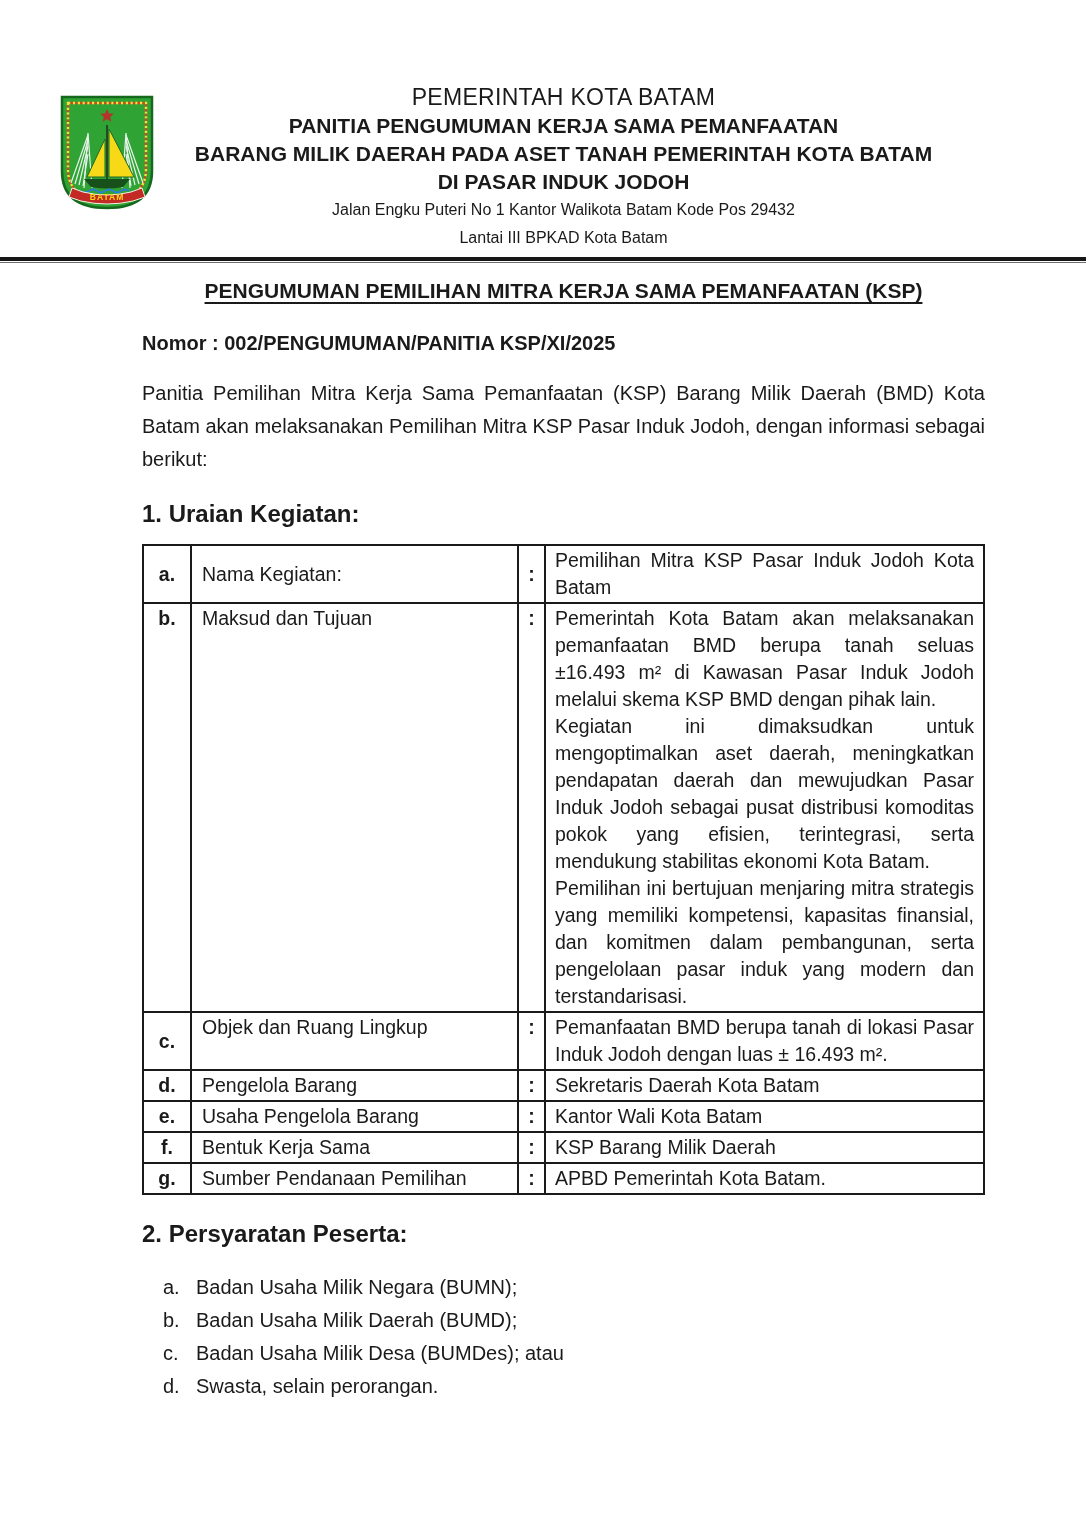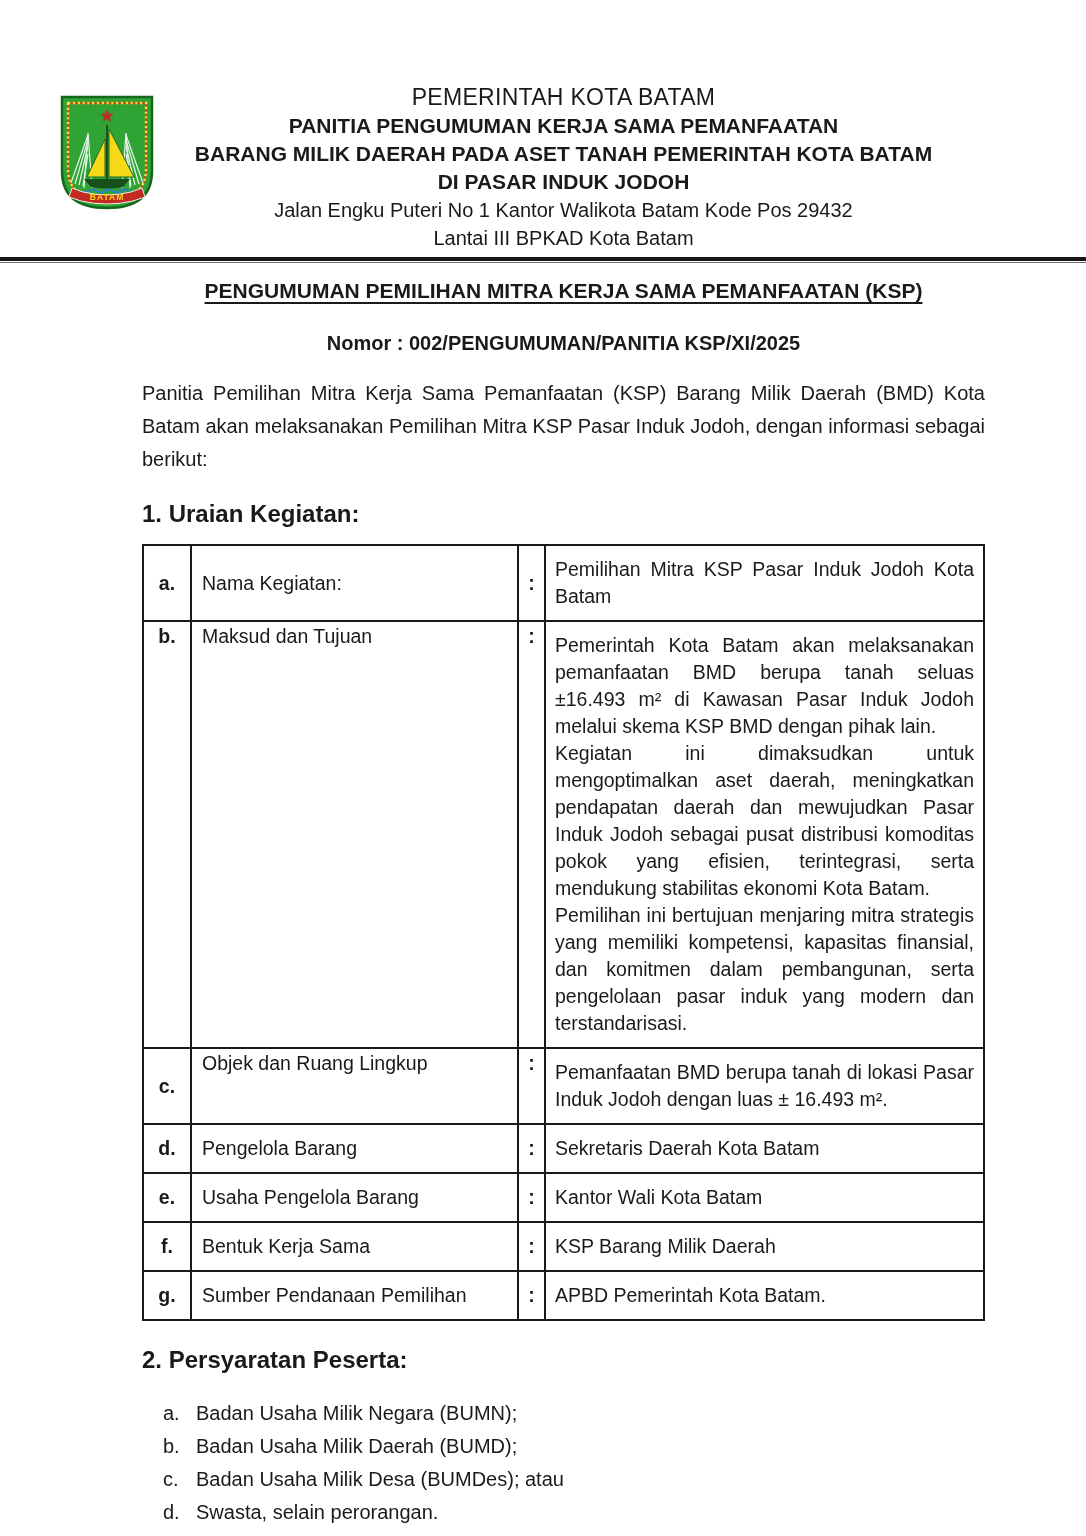--- a/index.html
+++ b/index.html
@@ -11,41 +11,41 @@
     font-family: "Liberation Sans", sans-serif;
     color: #1a1a1a;
     overflow: hidden;
   }
   
   .letterhead { position: relative; padding-top: 82px; }
   .logo { position: absolute; left: 57px; top: 95px; width: 100px; height: 118px; }
   .letterhead-text { margin-left: 142px; margin-right: 101px; text-align: center; }
   .lh-agency { font-size: 23px; line-height: 30px; letter-spacing: 0.3px; }
   .lh-committee { font-size: 21px; font-weight: bold; line-height: 28px; }
-  .lh-address { font-size: 20px; line-height: 28px; text-align: center; }
+  .lh-address { font-size: 16px; line-height: 28px; text-align: center; }
   .rule { margin-top: 5px; border-top: 4px solid #161616; height: 1px; border-bottom: 1px solid #6e6e6e; }
   
   .content { margin-left: 142px; margin-right: 101px; }
   .doc-title {
     margin-top: 15px; text-align: center;
     font-size: 21px; font-weight: bold; line-height: 26px;
     text-decoration: underline; text-decoration-thickness: 2px; text-underline-offset: 4px;
   }
-  .doc-number { margin-top: 27px; text-align: center; font-size: 20px; font-weight: bold; line-height: 25px; }
+  .doc-number { margin-top: 27px; text-align: left; font-size: 20px; font-weight: bold; line-height: 25px; }
   .intro { margin: 21px 0 0 0; font-size: 20px; line-height: 33px; text-align: justify; }
   .sec-heading { font-size: 24px; font-weight: bold; line-height: 26px; }
   .sec-heading.s1 { margin-top: 25px; }
   .sec-heading.s2 { margin-top: 26px; }
   
   table.details { margin-top: 17px; width: 100%; border-collapse: collapse; table-layout: fixed; }
   table.details td { border: 2px solid #1a1a1a; font-size: 19.5px; line-height: 27px; vertical-align: middle; }
   .c-letter { width: 42px; text-align: center; font-weight: bold; padding: 1px 2px; }
   .c-label  { width: 285px; padding: 1px 30px 1px 10px; border-radius: 6px; }
   .c-sep    { width: 25px; text-align: center; font-weight: bold; padding: 1px 0; }
-  .c-value  { padding: 10px 9px; text-align: justify; }
+  .c-value  { padding: 1px 9px; text-align: justify; }
   .c-value .vpar { margin: 0; }
   tr.align-top-all td { vertical-align: top; }
   tr.align-top-content td.c-label,
   tr.align-top-content td.c-sep,
   tr.align-top-content td.c-value { vertical-align: top; }
   
   .req-list { margin-top: 24px; padding-left: 21px; }
   .req-item { display: flex; font-size: 20px; line-height: 33px; }
   .req-letter { width: 33px; flex: 0 0 33px; }
   .req-text { flex: 1; }

